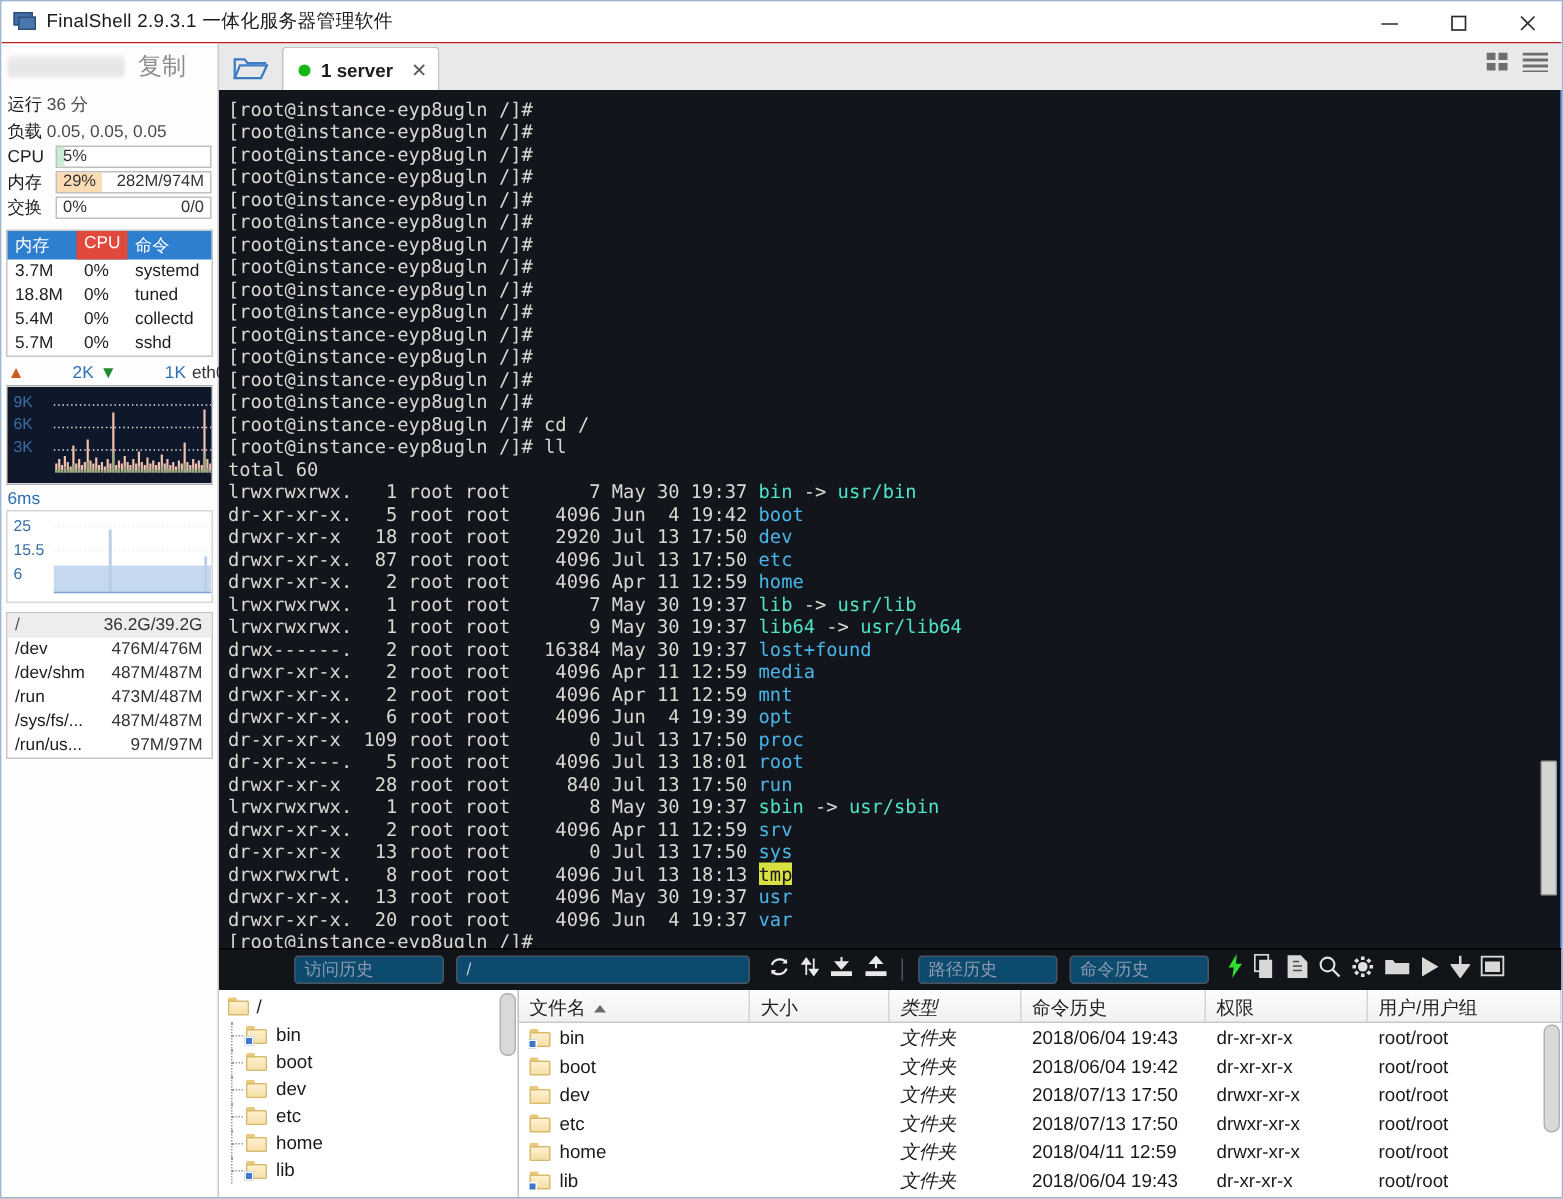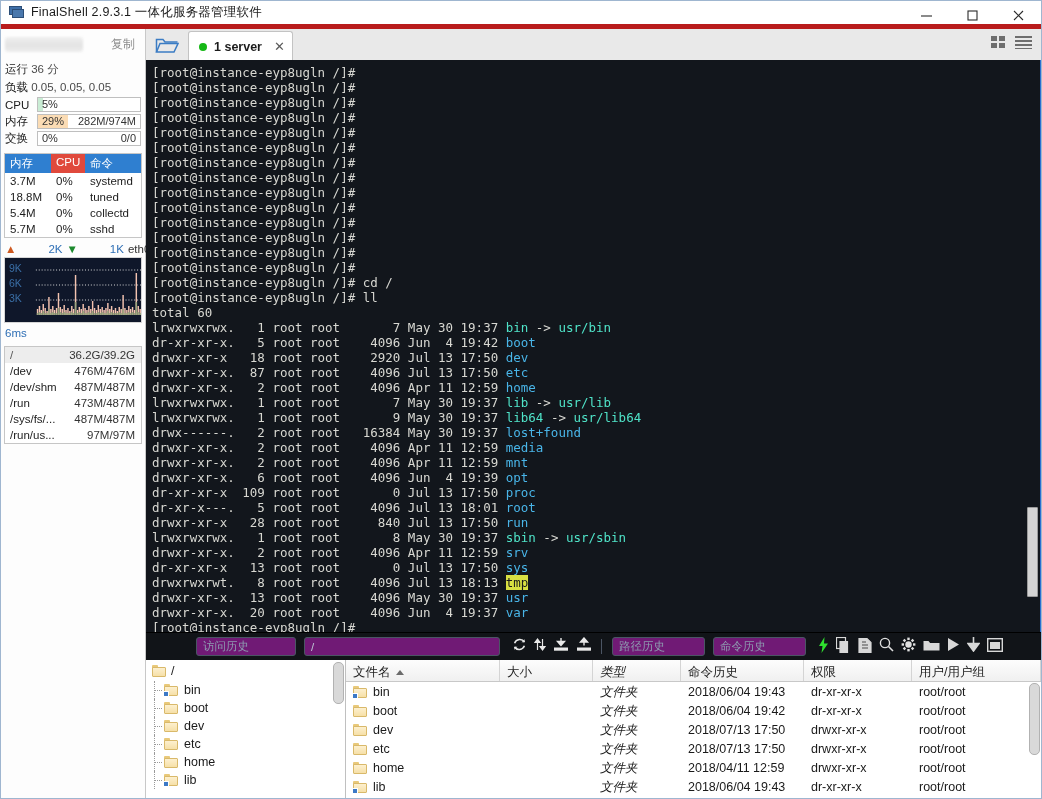--- a/index.html
+++ b/index.html
@@ -16,21 +16,21 @@
     background: #fdfdfd;
     border: 1px solid #9fb6d0;
     overflow: hidden;
   }
 
   
   .titlebar {
     height: 28px;
     background: #ffffff;
     display: flex; align-items: center;
-    border-bottom: 5px solid #b91c1c;
+    border-bottom: 1px solid #b91c1c;
     position: relative;
   }
   .tb-icon {
     margin-left: 8px; margin-right: 7px;
     width: 15px; height: 13px; position: relative;
   }
   .tb-icon .scr {
     position: absolute; left: 0; top: 0;
     width: 13px; height: 9px;
     background: #3f6fa8; border: 1px solid #2c4e77;
@@ -69,22 +69,22 @@
     position: relative;
   }
   .masked {
     margin-left: 4px;
     width: 78px; height: 15px;
     border-radius: 3px;
     background: linear-gradient(180deg,#efefef,#e4e4e4 55%,#ededed);
     filter: blur(1.1px);
   }
   .copy-lbl {
-    position: absolute; right: 10px;
-    font-size: 12px; color: #8d8d8d;
+    position: absolute; right: 21px;
+    font-size: 16px; color: #8d8d8d;
     filter: blur(.45px);
   }
   .tabstrip {
     flex: 1; height: 31px;
     background: #e9e9e9;
     display: flex; align-items: flex-end;
     position: relative;
   }
   .openbtn {
     width: 42px; height: 30px;
@@ -244,21 +244,21 @@
   }
 
   
   .toolbar {
     height: 28px; background: #111418;
     display: flex; align-items: center;
     padding-left: 50px; gap: 8px;
     border-top: 1px solid #000;
   }
   .tb-field {
-    height: 19px; background: #701a75;
+    height: 19px; background: #0c4a6e;
     border: 1px solid #4b5564; border-radius: 3px;
     color: #8e9bb0; font-size: 11.5px;
     display: flex; align-items: center;
     padding: 0 6px;
   }
   .f-visit { width: 100px; }
   .f-path  { width: 196px; color: #bfc8d6; }
   .f-ph    { width: 93px; }
   .f-ch    { width: 93px; }
   .tb-icons { display: flex; align-items: center; gap: 7px; margin-left: 4px; }
@@ -616,20 +616,35 @@
               <rect x="133.5" y="55.0" width="1.5" height="2"></rect>
               <rect x="135.4" y="44.0" width="1.5" height="13"></rect>
               <rect x="137.4" y="54.0" width="1.5" height="3"></rect>
               <rect x="139.4" y="55.0" width="1.5" height="2"></rect>
             </g>
         </svg>
       </div>
 
       <div class="lat-label">6ms</div>
 
+      <div class="graph2-wrap">
+        <div class="graph-axis" id="lat-ticks">
+            <div style="position: absolute; top: 5px; left: 2px;">25</div>
+            <div style="position: absolute; top: 21px; left: 2px;">15.5</div>
+            <div style="position: absolute; top: 37px; left: 2px;">6</div>
+          </div>
+        <svg width="100%" height="100%" viewBox="0 0 141 60" preserveAspectRatio="none">
+          <line x1="32" y1="10" x2="141" y2="10" stroke="#e8e8e8" stroke-dasharray="1,2"></line>
+          <line x1="32" y1="26" x2="141" y2="26" stroke="#e8e8e8" stroke-dasharray="1,2"></line>
+          <rect x="32" y="36" width="109" height="18" fill="#c5d8ef"></rect>
+          <rect x="70" y="12" width="2" height="42" fill="#b7cde8"></rect>
+          <rect x="136" y="30" width="2" height="24" fill="#b7cde8"></rect>
+          <line x1="32" y1="54" x2="141" y2="54" stroke="#7aa5d0" stroke-width="1"></line>
+        </svg>
+      </div>
 
       <div class="disks">
         <div id="disk-rows">
             <div class="disk-row sel">
               <span>/</span>
               <span class="disk-used">36.2G/39.2G</span>
             </div>
             <div class="disk-row">
               <span>/dev</span>
               <span class="disk-used">476M/476M</span>

